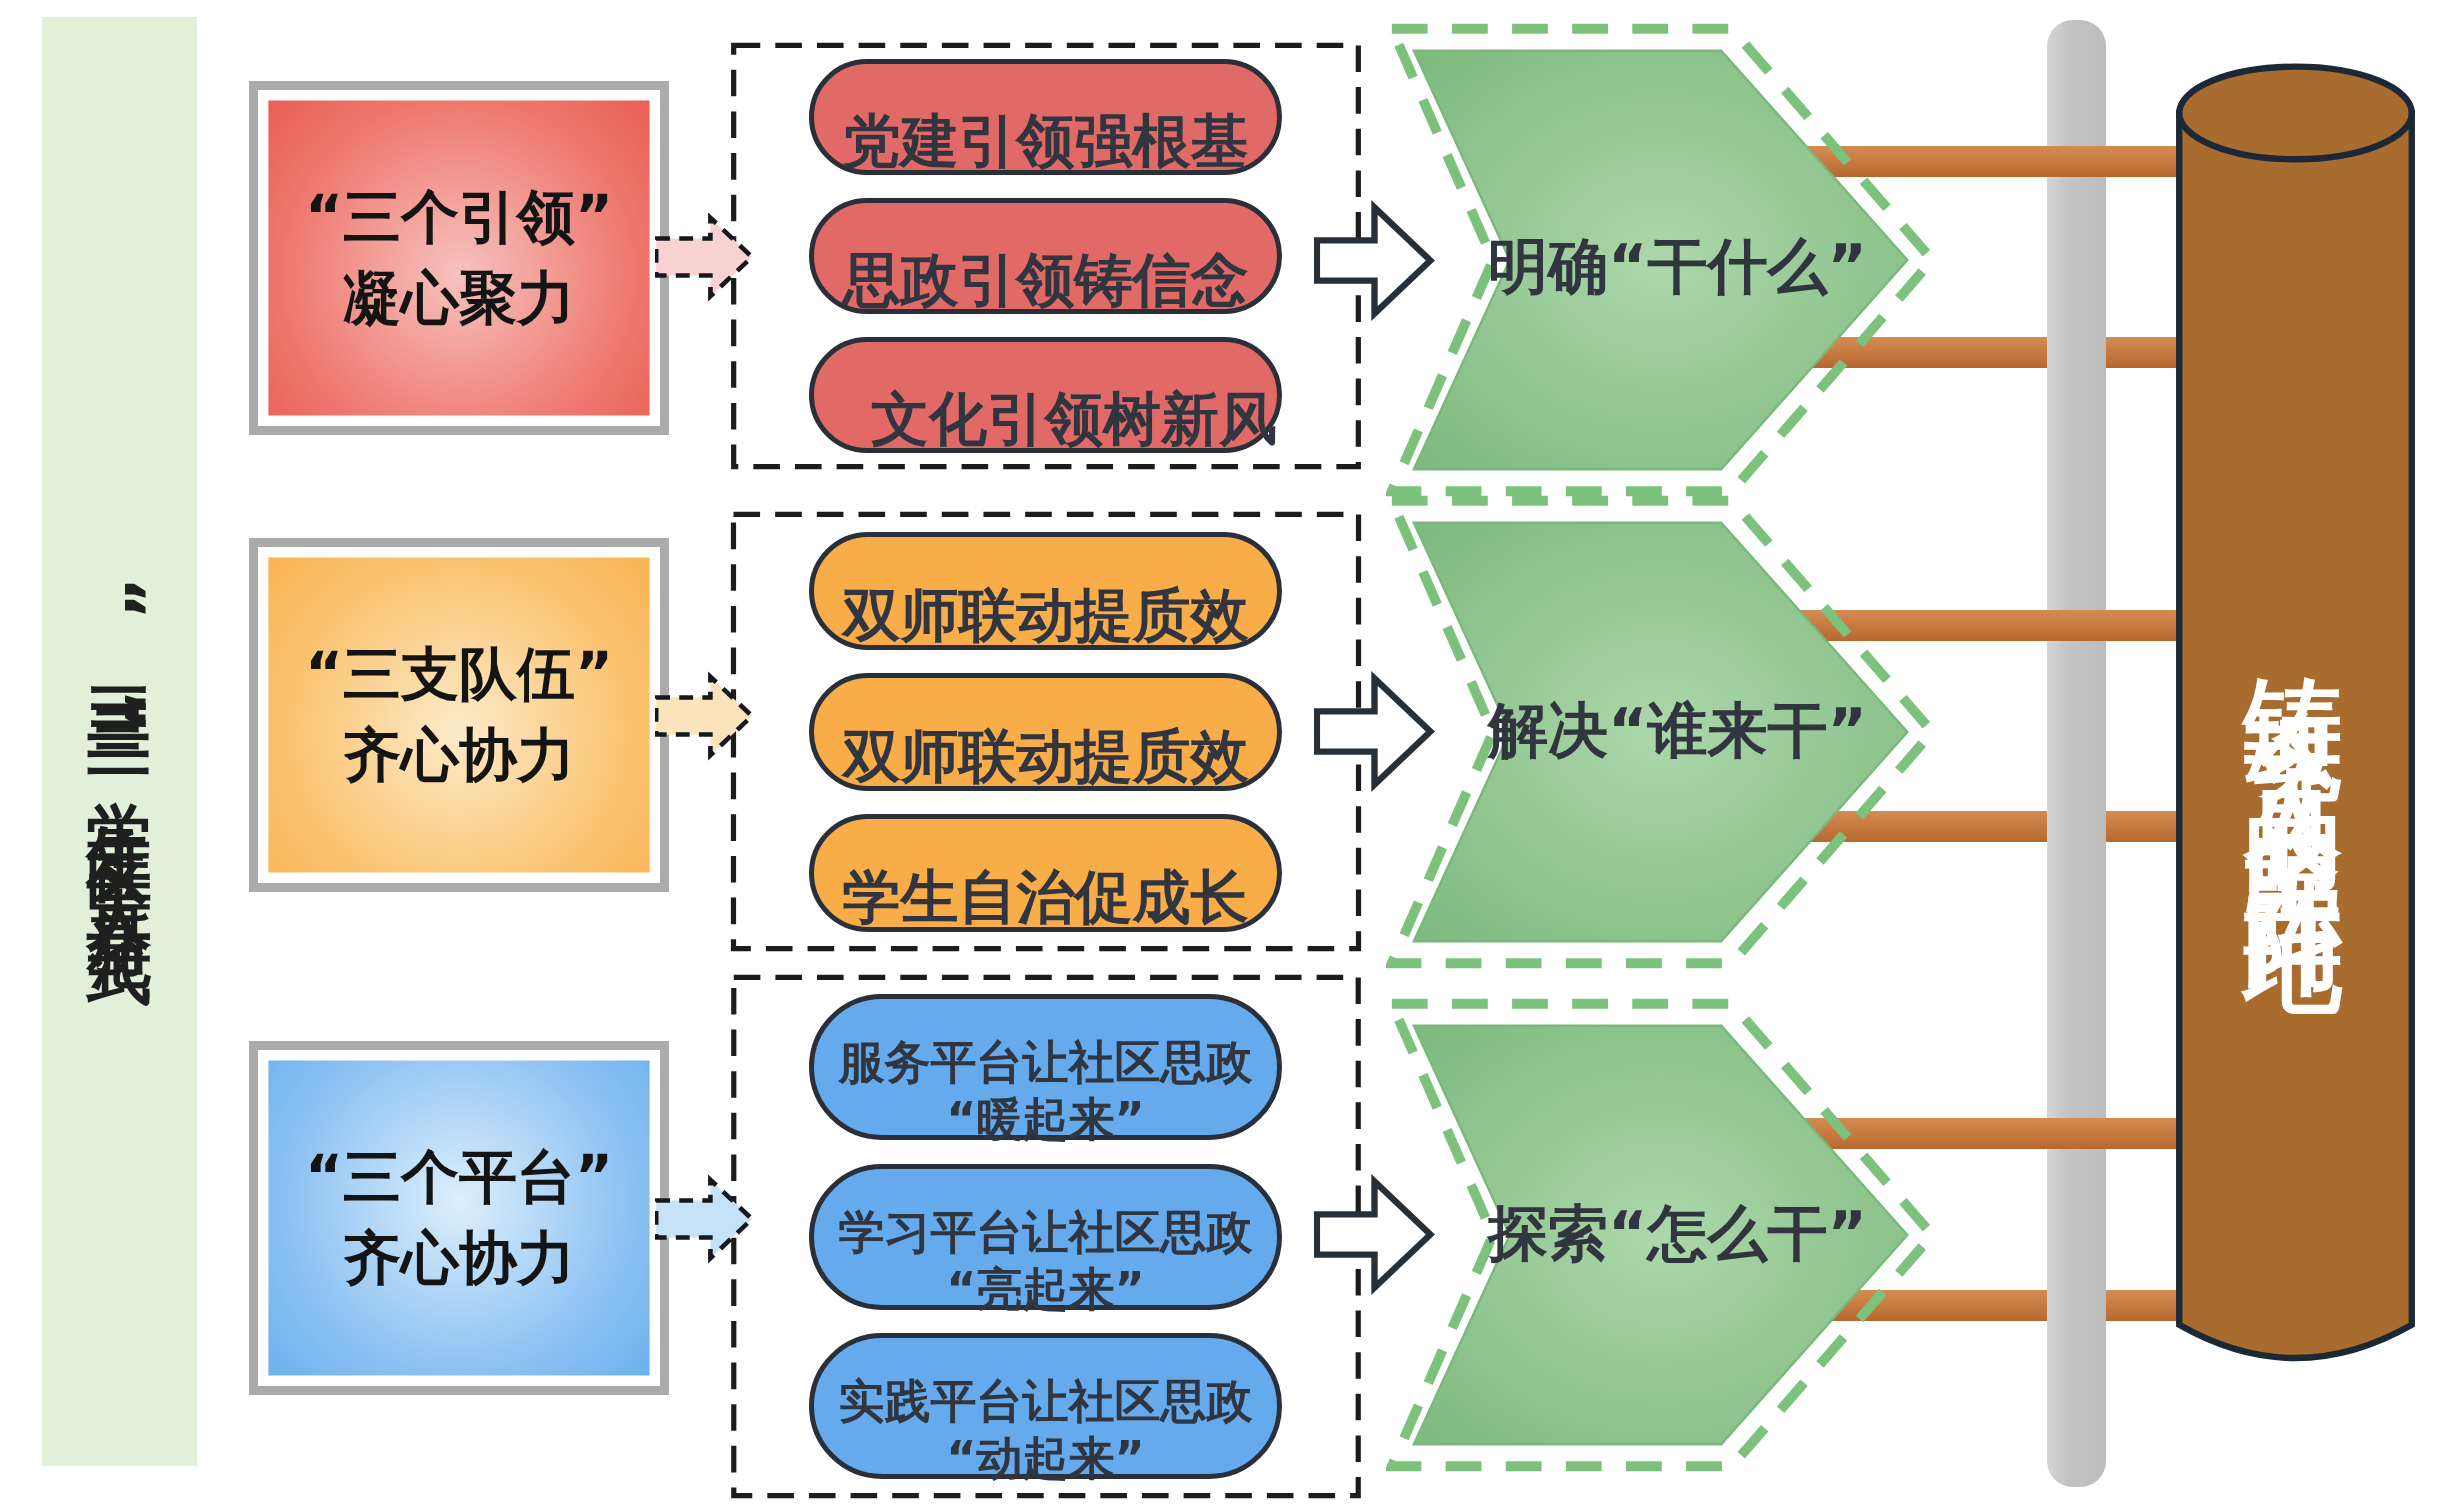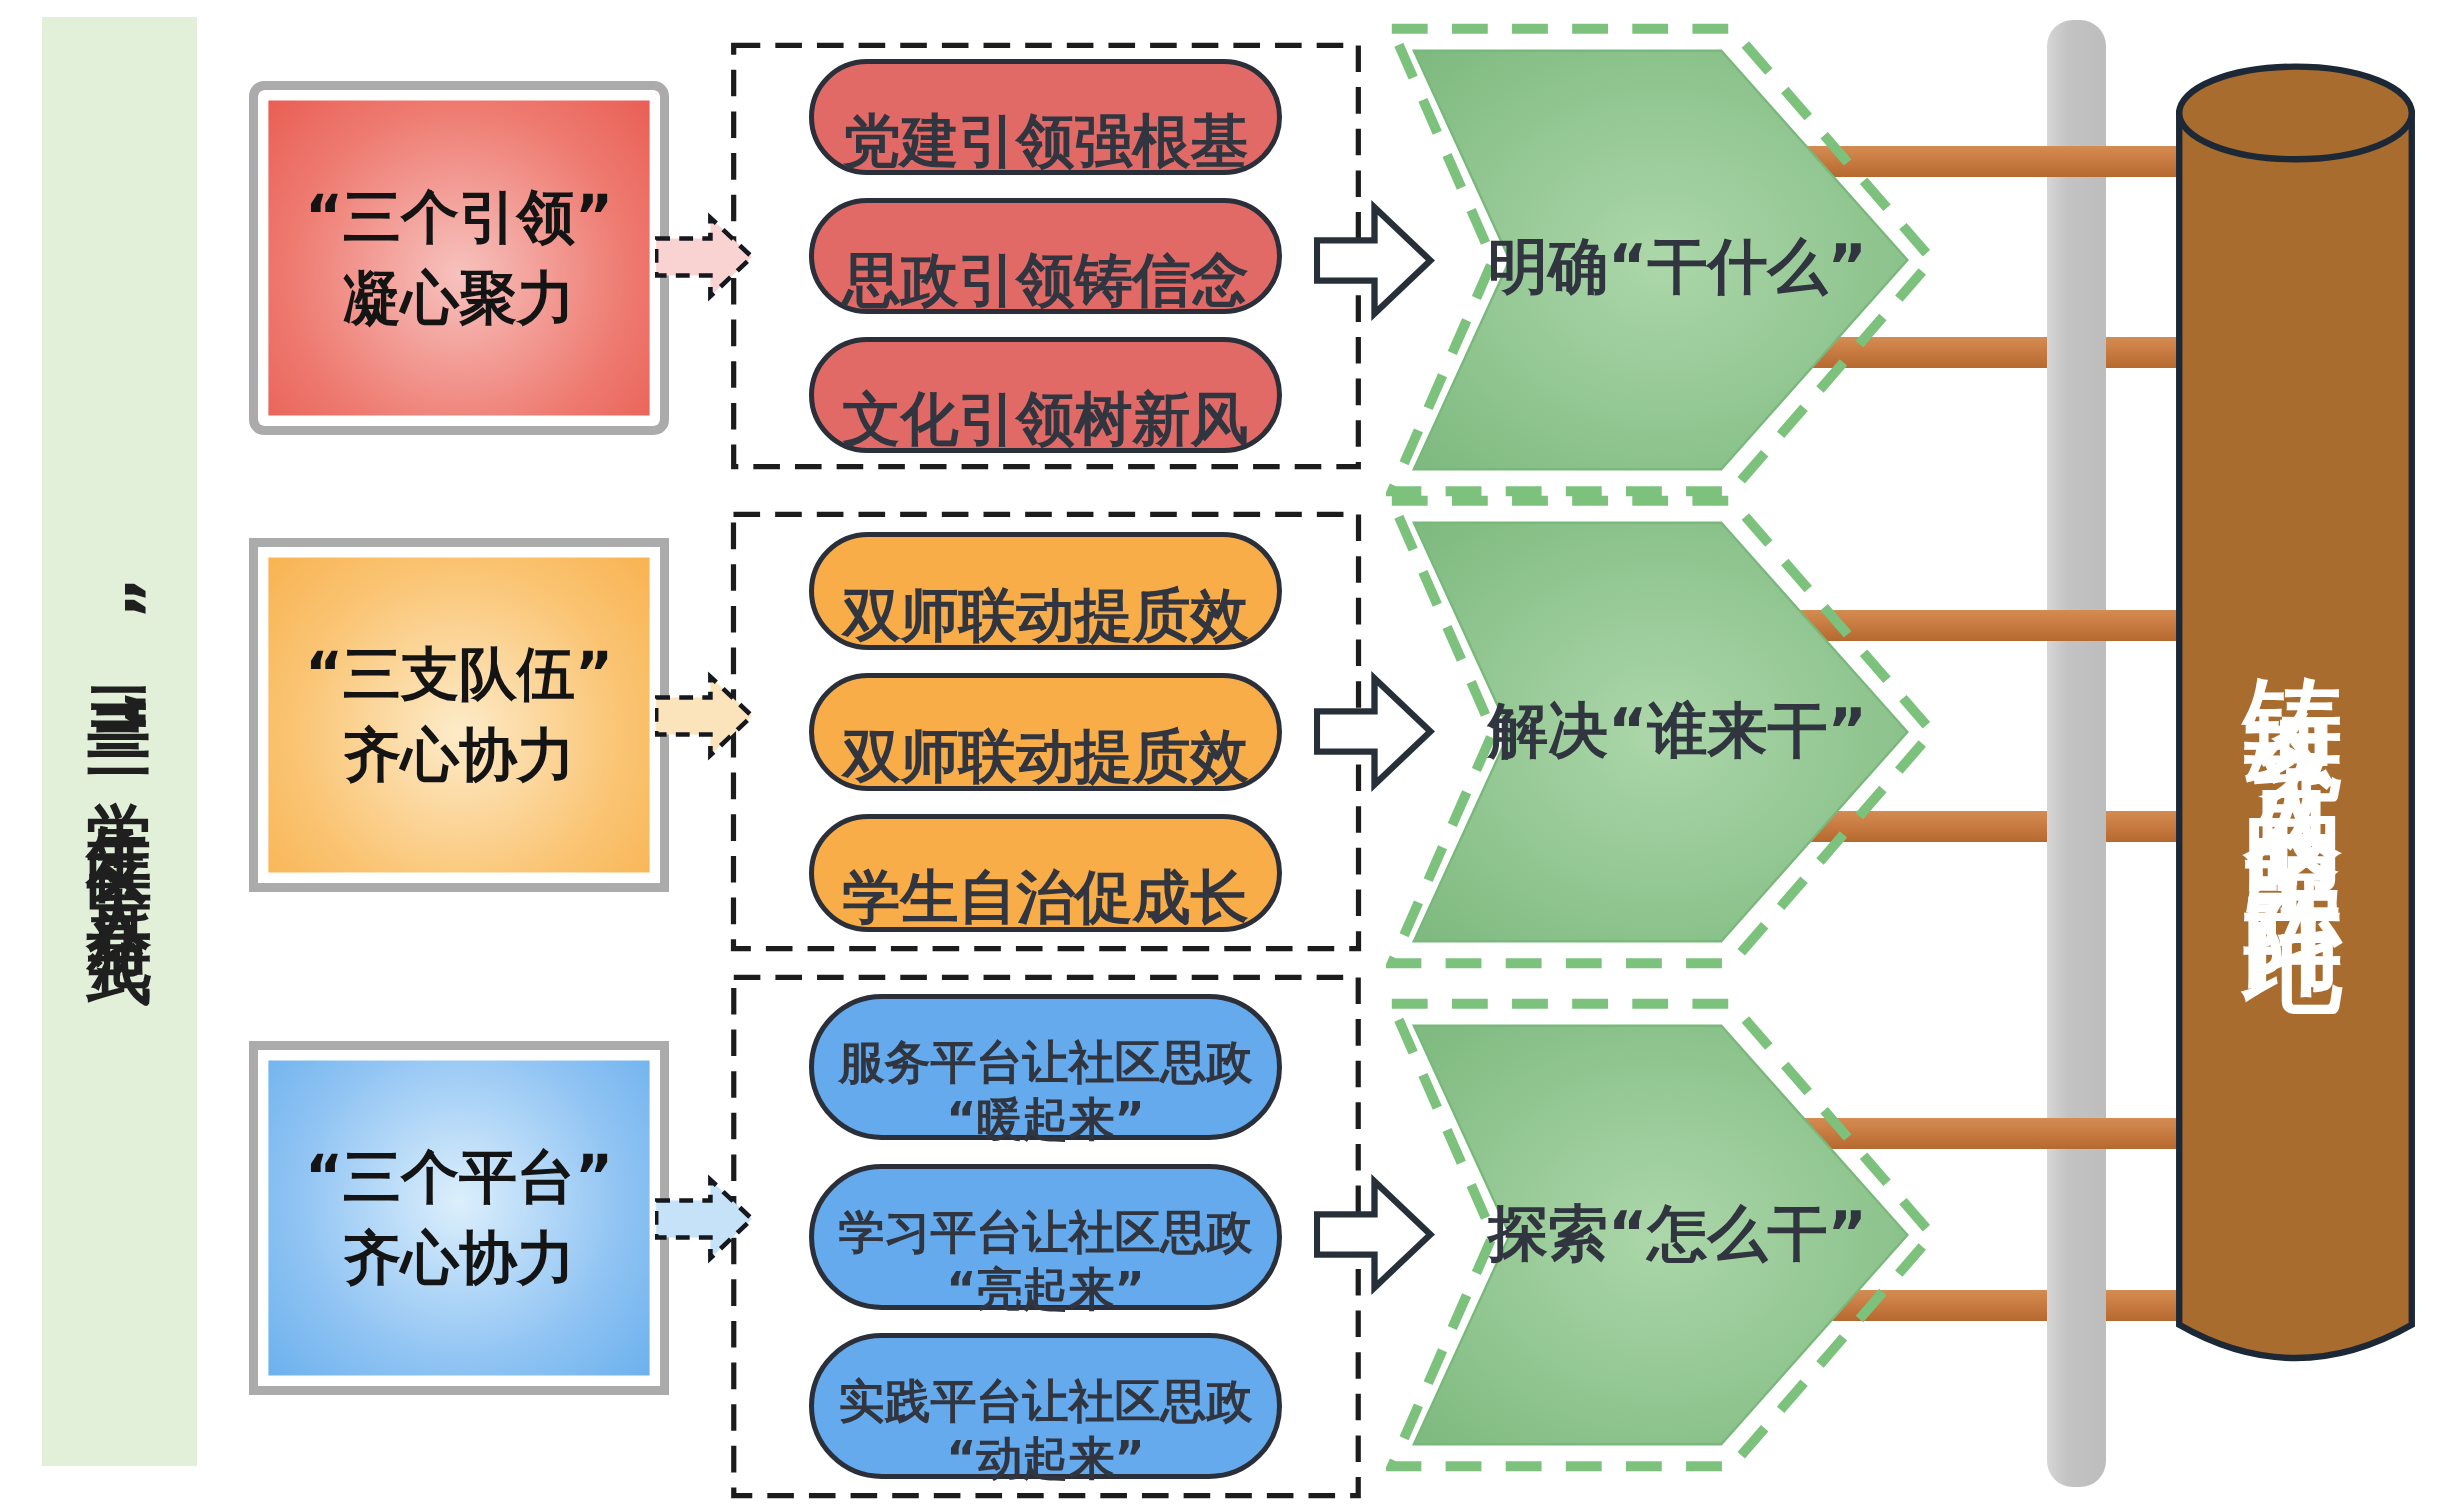--- a/index.html
+++ b/index.html
@@ -9,21 +9,21 @@
   .sidebar{position:absolute;left:42px;top:17.4px;width:155px;height:1449px;z-index:1;
            display:flex;align-items:center;justify-content:center;}
   .sidebar-text{writing-mode:vertical-rl;font-size:65px;font-weight:700;color:#1f1f1f;
                 letter-spacing:17.4px;line-height:1;}
   
   .bigbox{position:absolute;left:249px;width:420px;height:354px;z-index:2;box-sizing:border-box;
           border:9.3px solid #ABABAB;box-shadow:inset 0 0 0 10.4px #ffffff;
           display:flex;flex-direction:column;align-items:center;justify-content:center;}
   .bigbox .bb-line{font-size:58px;font-weight:700;color:#141414;line-height:1.4;
                    text-align:center;padding:0 17.4px;}
-  .bigbox.red{background:radial-gradient(circle at 50% 55%, #F7C2BE 0%, #EE7A70 62%, #E85A50 100%);border-radius:15px;}
+  .bigbox.red{background:radial-gradient(circle at 50% 55%, #F7C2BE 0%, #EE7A70 62%, #E85A50 100%);}
   .bigbox.orange{background:radial-gradient(circle at 50% 55%, #FDEBC9 0%, #FAC473 60%, #F8B04C 100%);}
   .bigbox.blue{background:radial-gradient(circle at 50% 45%, #DCEFFC 0%, #8FC3F3 60%, #66AEEC 100%);}
   
   .contsvg{position:absolute;left:730px;z-index:2;}
   
   .pill{position:absolute;left:809px;width:473px;z-index:3;box-sizing:border-box;
         border:5.2px solid #2A2F3A;border-radius:81px;
         display:flex;align-items:center;justify-content:center;}
   .pill .pill-label{font-weight:700;color:#30353f;text-align:center;white-space:pre-line;line-height:1.25;margin-top:48px;}
   .pill.h1{height:116px;} .pill.h2{height:118px;} .pill.h3{height:146px;}
@@ -72,21 +72,21 @@
   <svg class="contsvg" style="top:42px;" width="632" height="428" viewBox="0 0 1092 740">
     <rect x="6" y="6" width="1080" height="728" fill="none" stroke="#1C1C1C" stroke-width="9" stroke-dasharray="46 26"></rect>
   </svg>
 
   <div class="pill red h1" style="top:59px;">
     <span class="pill-label fs100">党建引领强根基</span>
   </div>
   <div class="pill red h1" style="top:198px;">
     <span class="pill-label fs100">思政引领铸信念</span>
   </div>
-  <div class="pill red h1" style="top:337px;">
+  <div class="pill red h1" style="top:337px;justify-content:flex-end;">
     <span class="pill-label fs100">文化引领树新风</span>
   </div>
 
   <svg class="arrow-svg" style="left:1314px;top:197px;" width="121" height="127" viewBox="0 0 210 220">
     <path d="M5,75 H105 V18 L202,110 L105,202 V145 H5 Z" fill="#ffffff" stroke="#273039" stroke-width="11"></path>
   </svg>
 
   <svg class="chev" style="top:23px;" width="555" height="474" viewBox="0 0 960 820">
     <defs>
         <radialGradient id="gchev1" cx="50%" cy="50%" r="68%">

